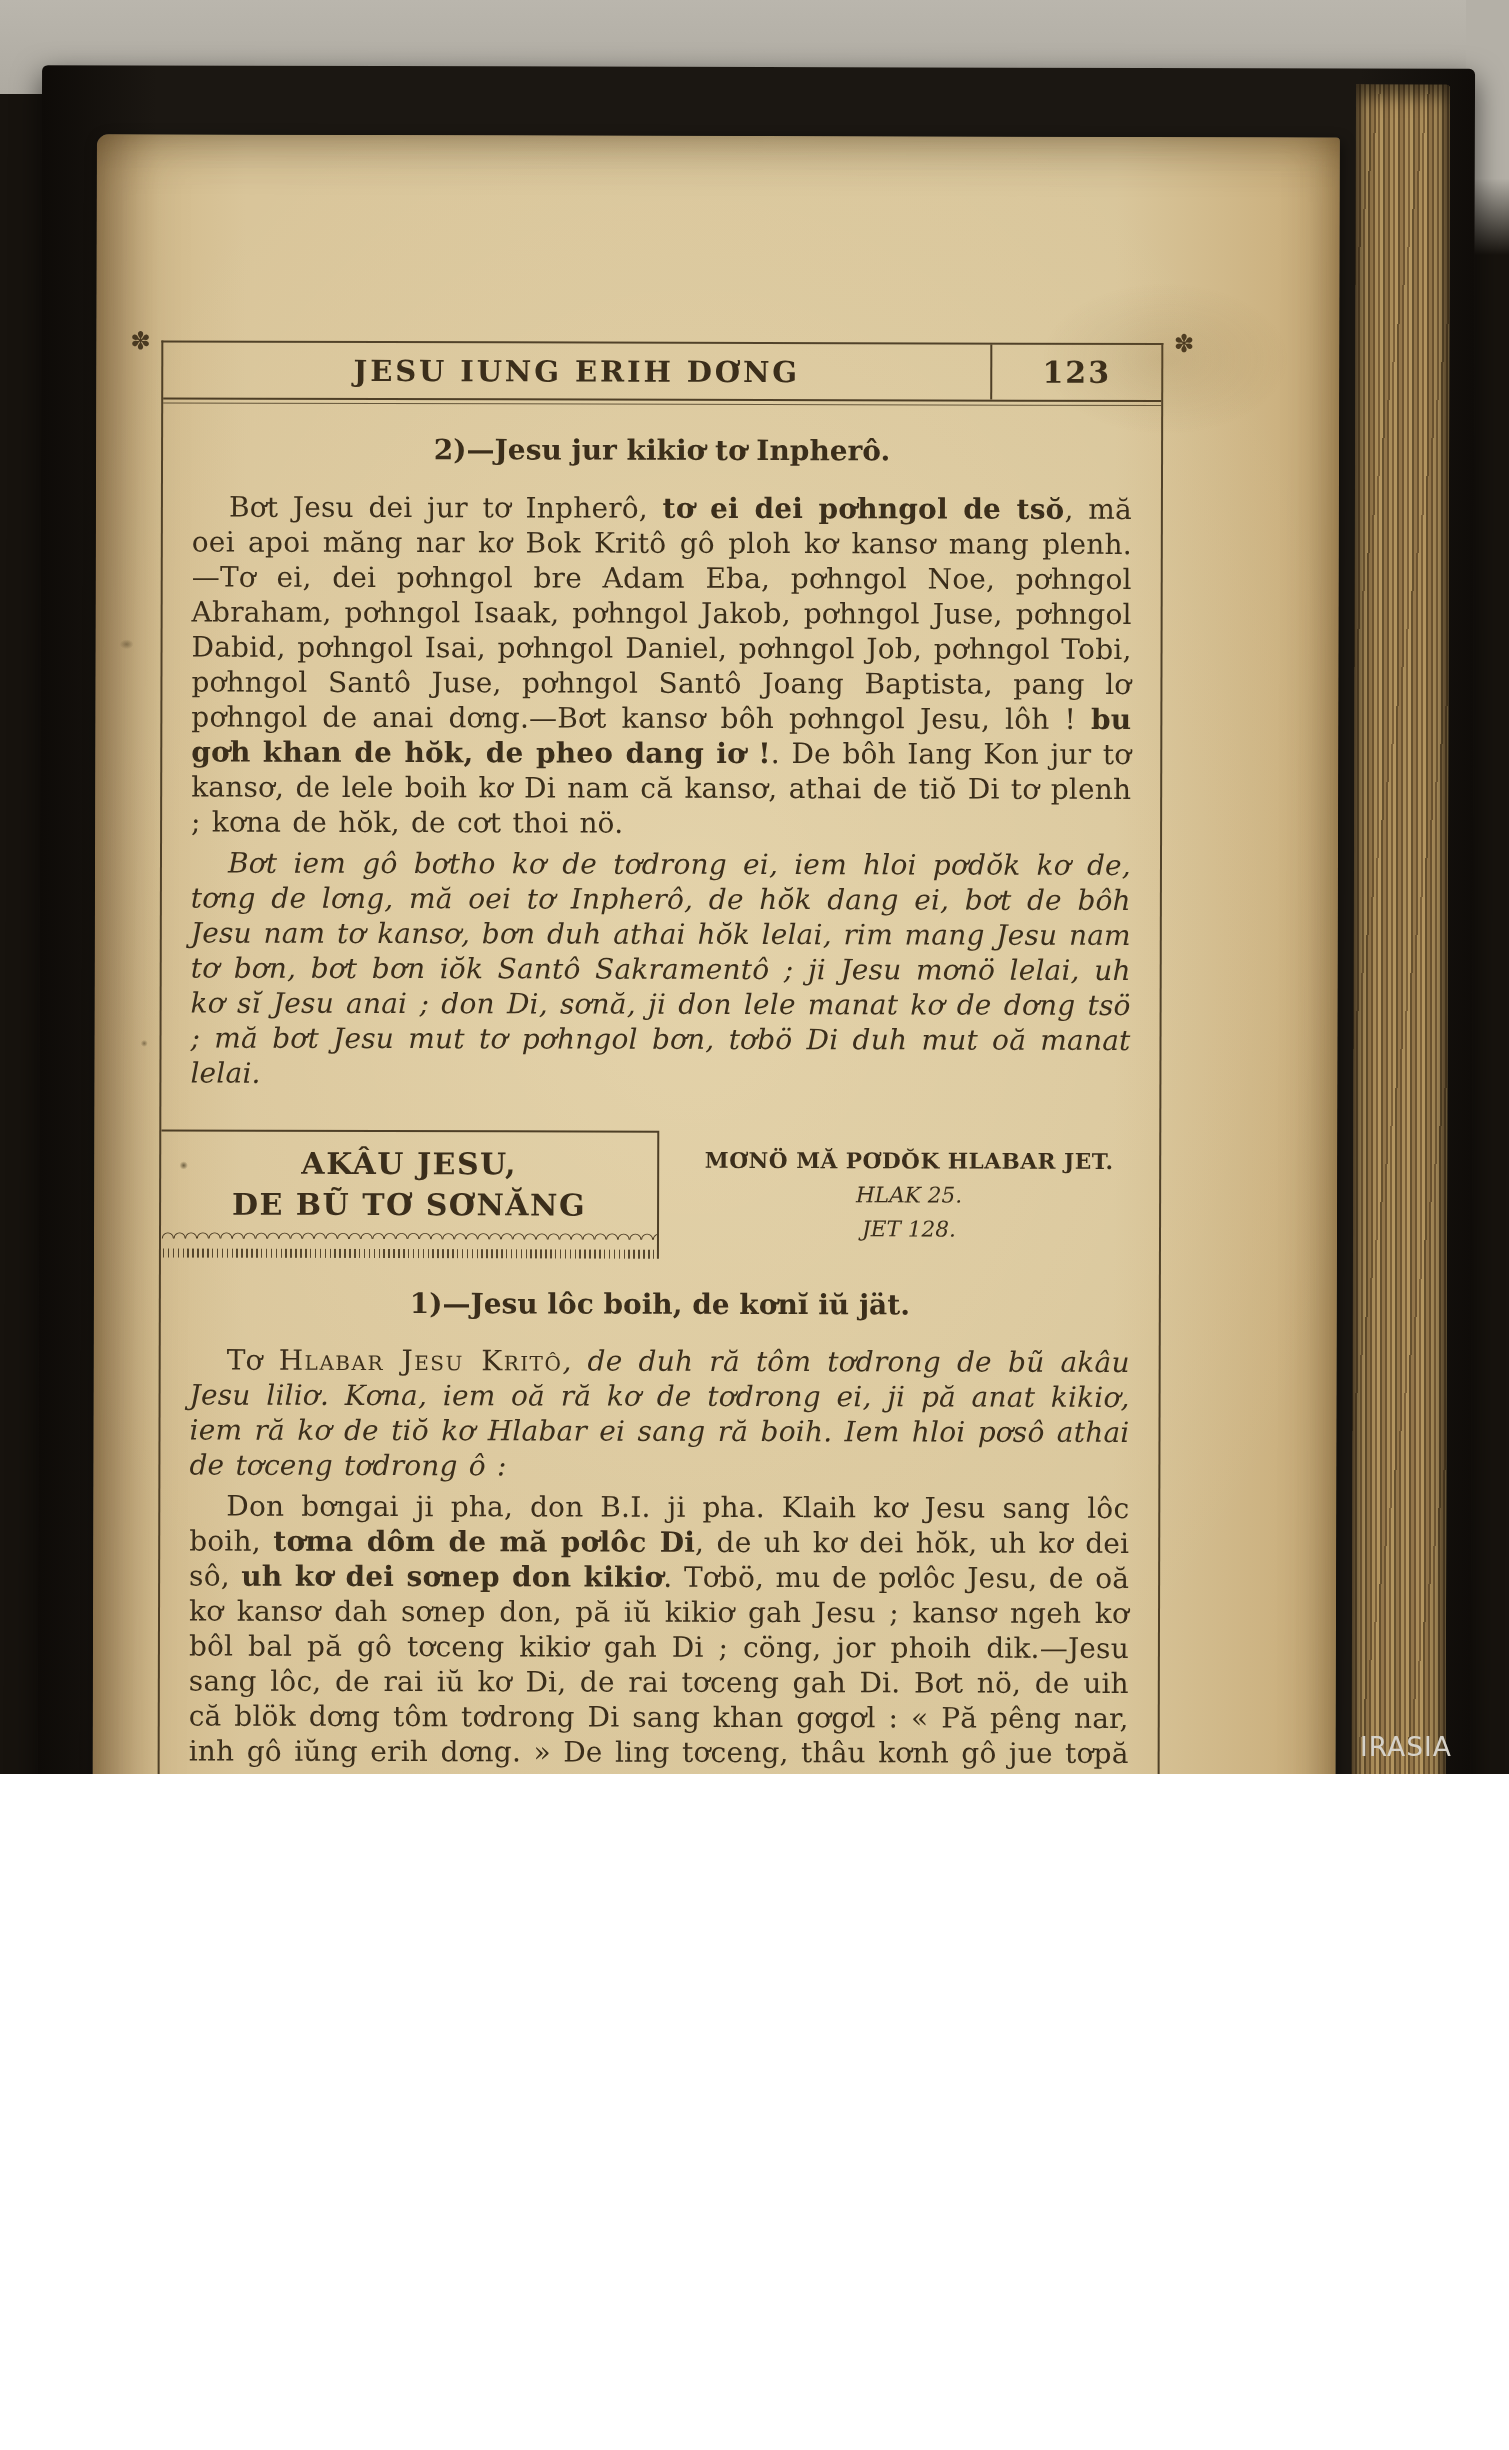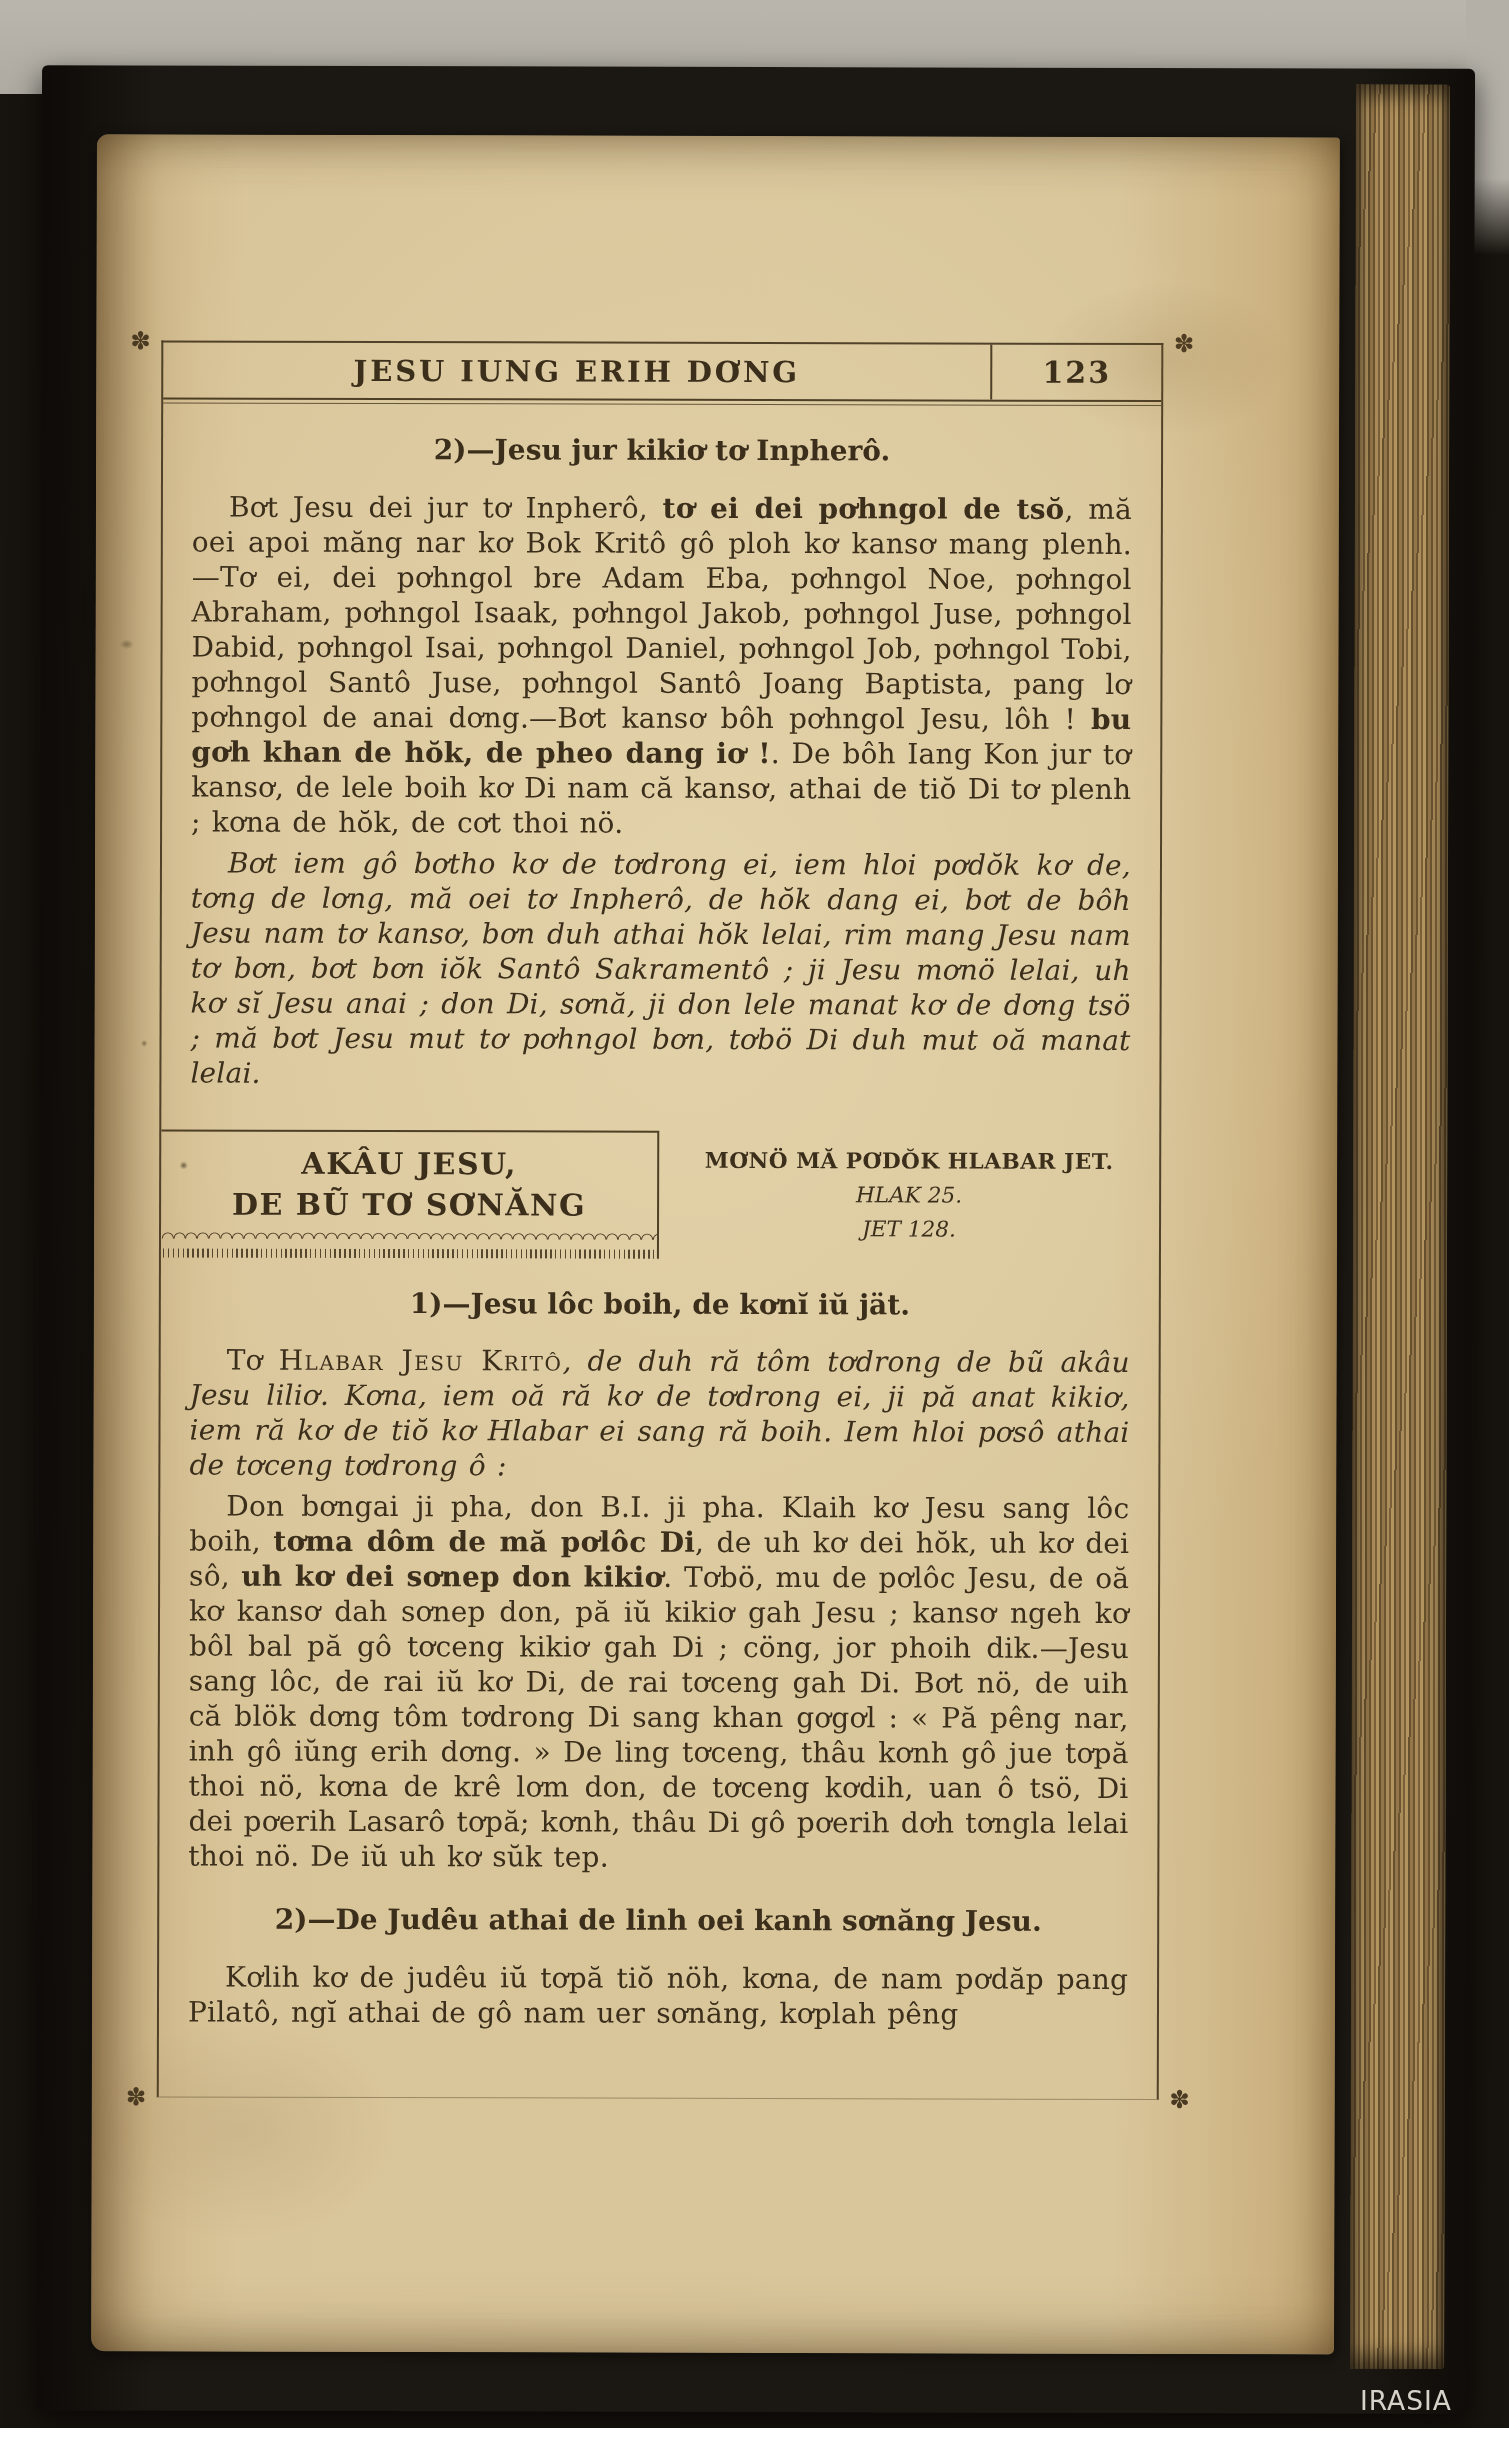--- a/index.html
+++ b/index.html
@@ -1,17 +1,17 @@
 <!DOCTYPE html>
 <html><head>
 <meta charset="utf-8">
 <style>
   html,body{margin:0;padding:0;}
   .stage{
-    position:relative;width:1509px;height:2428px;overflow:hidden;
+    position:relative;width:1509px;height:1774px;overflow:hidden;
     background:#17130e;
     font-family:"DejaVu Serif","Liberation Serif",serif;
   }
   .gray-top{position:absolute;left:0;top:0;width:1509px;height:94px;
     background:linear-gradient(180deg,#bab6ad,#aeaaa1);}
   .gray-corner{position:absolute;right:0;top:0;width:43px;height:255px;
     background:linear-gradient(180deg,#b4b0a7 70%,rgba(180,176,167,0));}
   .book{position:absolute;left:39px;top:67px;width:1433px;height:2345px;
     background:linear-gradient(90deg,#0e0b08,#1b1712 8%,#1b1712 92%,#0f0c09);
     border-radius:5.9px;transform:rotate(0.15deg);

